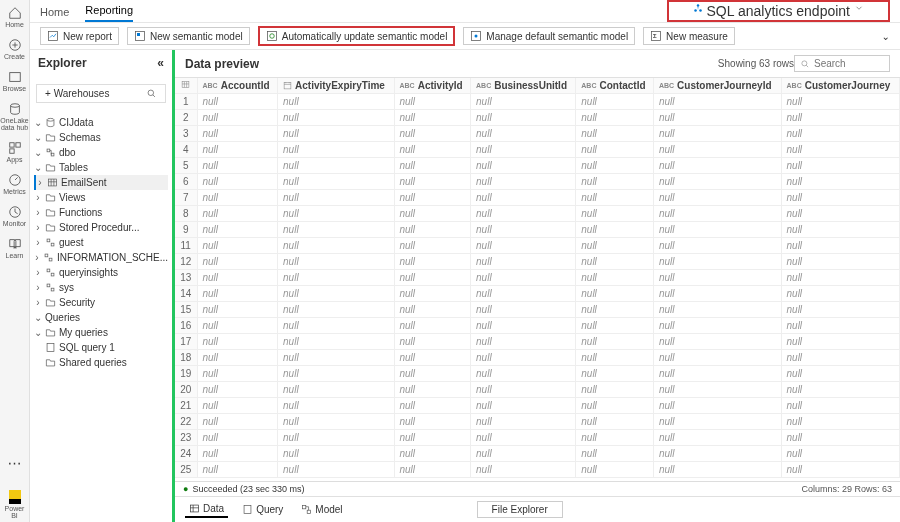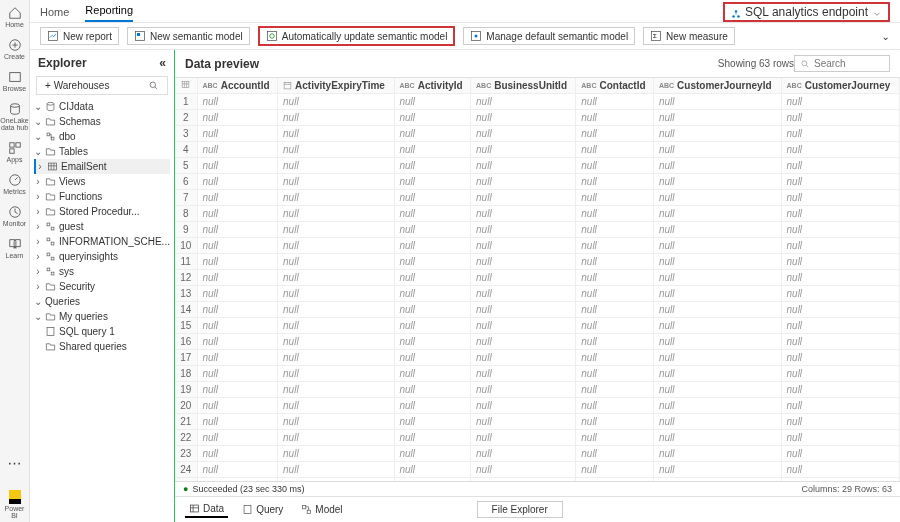--- a/index.html
+++ b/index.html
@@ -9,29 +9,29 @@
 .leftbar .lbitem svg { width: 14px; height: 14px; }
 .leftbar .lblabel { margin-top: 1px; text-align: center; line-height: 1; }
 .leftbar .spacer { flex: 1; }
 .leftbar .dots { font-size: 14px; color: #333; margin-bottom: 12px; cursor: pointer; }
 .leftbar .pbi { width: 12px; height: 14px; background: linear-gradient(#f2c811 65%, #000 65%); }
 .main { flex: 1; display: flex; flex-direction: column; }
 .topnav { height: 22px; display: flex; align-items: flex-end; padding: 0 10px; gap: 16px; font-size: 11px; }
 .topnav .tab { padding: 4px 0; color: #555; cursor: pointer; }
 .topnav .tab.active { color: #000; border-bottom: 2px solid #0078d4; font-weight: 500; }
 .topnav .right { margin-left: auto; }
-.endpoint { border: 2px solid #d13438; padding: 1px 6px; display: flex; align-items: flex-end; gap: 4px; font-size: 12px; cursor: pointer; }
+.endpoint { border: 2px solid #d13438; padding: 1px 24px; display: flex; align-items: flex-start; gap: 4px; font-size: 14px; cursor: pointer; }
 .endpoint svg { width: 10px; height: 10px; }
 .toolbar { height: 28px; border-top: 1px solid #e6e6e6; border-bottom: 1px solid #e6e6e6; display: flex; align-items: center; padding: 0 10px; gap: 8px; }
 .toolbar .tbtn { display: flex; align-items: center; gap: 4px; padding: 2px 6px; border: 1px solid #ccc; background: #fff; font-size: 10px; cursor: pointer; }
 .toolbar .tbtn svg { width: 12px; height: 12px; }
 .toolbar .tbtn.highlight { border: 2px solid #d13438; }
 .toolbar .expand { margin-left: auto; cursor: pointer; font-size: 10px; }
 .workspace { flex: 1; display: flex; min-height: 0; }
-.explorer { width: 145px; border-right: 1px solid #22c55e; display: flex; flex-direction: column; }
+.explorer { width: 145px; border-right: 3px solid #22c55e; display: flex; flex-direction: column; gap: 8px; }
 .explorer-head { display: flex; align-items: center; justify-content: space-between; padding: 6px 8px; font-weight: 600; font-size: 12px; }
 .explorer-head .collapse { cursor: pointer; }
 .warehouses { display: flex; align-items: center; justify-content: space-between; padding: 3px 8px; border: 1px solid #ddd; margin: 0 6px 4px; font-size: 10px; cursor: pointer; }
 .tree { flex: 1; overflow-y: auto; font-size: 10px; padding: 0 4px; }
 .tree .node { display: flex; align-items: center; gap: 3px; padding: 2px 0; cursor: pointer; white-space: nowrap; overflow: hidden; text-overflow: ellipsis; }
 .tree .node.selected { background: #f0f0f0; border-left: 2px solid #0078d4; }
 .tree .chev { width: 8px; display: inline-block; text-align: center; color: #666; }
 .tree svg { width: 11px; height: 11px; flex-shrink: 0; }
 .ind0 { padding-left: 2px; } .ind1 { padding-left: 12px; } .ind2 { padding-left: 22px; } .ind3 { padding-left: 32px; } .ind4 { padding-left: 42px; }
 .datapane { flex: 1; display: flex; flex-direction: column; min-width: 0; }
@@ -474,30 +474,20 @@
                 <td class="rownum">9</td>
                 <td class="null">null</td>
                 <td class="null">null</td>
                 <td class="null">null</td>
                 <td class="null">null</td>
                 <td class="null">null</td>
                 <td class="null">null</td>
                 <td class="null">null</td>
               </tr>
               <tr>
-                <td class="rownum">10</td>
-                <td class="null">null</td>
-                <td class="null">null</td>
-                <td class="null">null</td>
-                <td class="null">null</td>
-                <td class="null">null</td>
-                <td class="null">null</td>
-                <td class="null">null</td>
-              </tr>
-              <tr>
                 <td class="rownum">11</td>
                 <td class="null">null</td>
                 <td class="null">null</td>
                 <td class="null">null</td>
                 <td class="null">null</td>
                 <td class="null">null</td>
                 <td class="null">null</td>
                 <td class="null">null</td>
               </tr>
               <tr>

